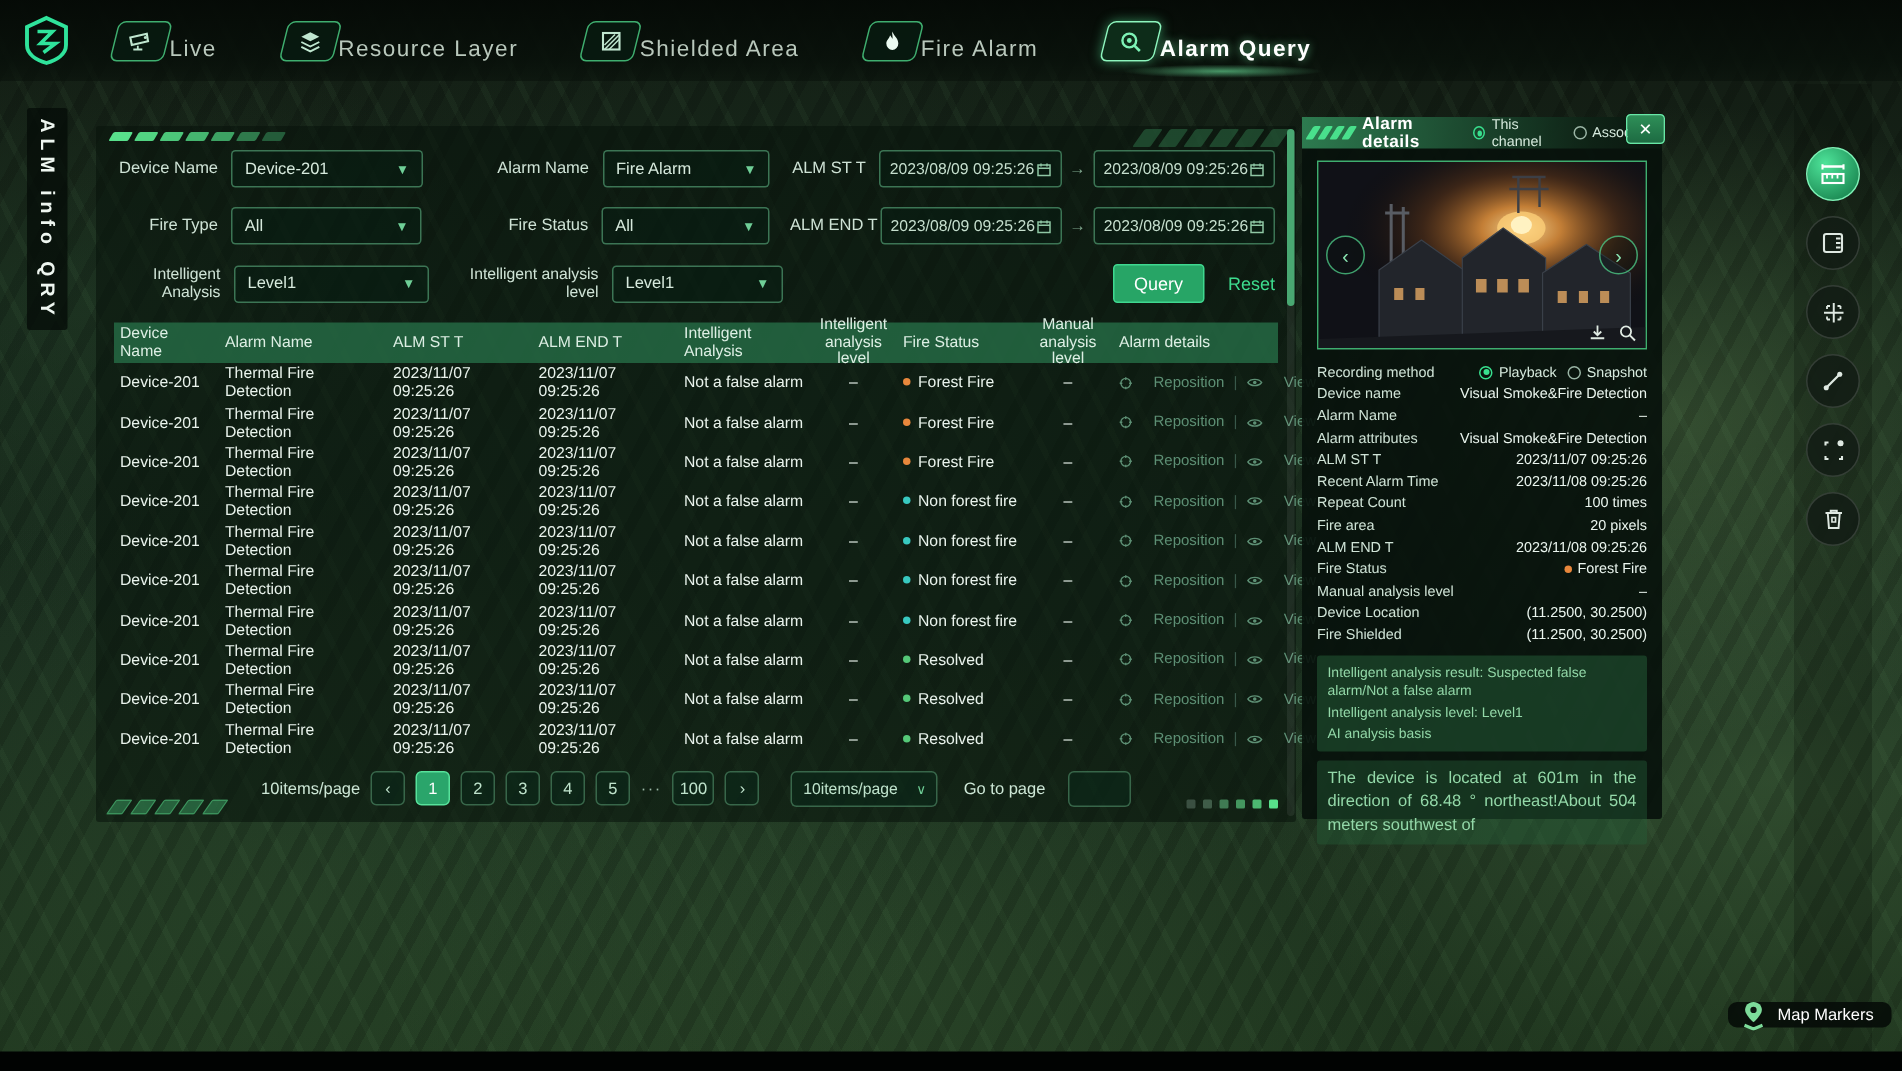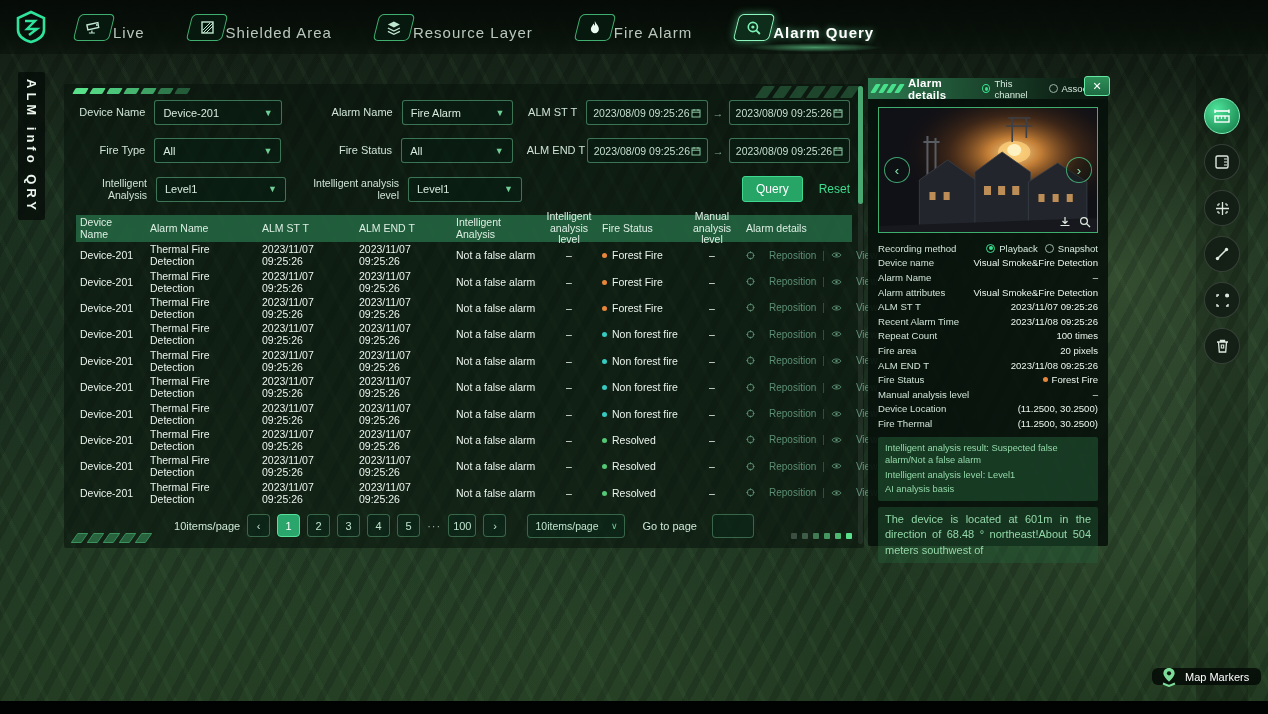--- a/index.html
+++ b/index.html
@@ -156,36 +156,36 @@
         <svg width="16" height="14" viewBox="0 0 16 14">
             <path d="M1 4 L12 1.5 L12.8 6.5 L2 9 Z" fill="none" stroke="#bfe6cf" stroke-width="1.4"></path>
             <path d="M6 9.5 L6 12 M3 12 H9" stroke="#bfe6cf" stroke-width="1.2" fill="none"></path>
             <circle cx="11" cy="4" r="1" fill="#bfe6cf"></circle>
           </svg>
       </span>
       <span class="nav-label">Live</span>
     </div>
     <div class="nav-item">
       <span class="nav-badge">
-        <svg width="15" height="15" viewBox="0 0 15 15">
-            <rect x="2" y="2" width="11" height="11" fill="none" stroke="#bfe6cf" stroke-width="1.4"></rect>
-            <path d="M3 10 L10 3 M3 13 L13 3 M6 13 L13 6" stroke="#bfe6cf" stroke-width="1"></path>
-          </svg>
-      </span>
-      <span class="nav-label">Shielded Area</span>
-    </div>
-    <div class="nav-item">
-      <span class="nav-badge">
         <svg width="16" height="16" viewBox="0 0 16 16">
             <path d="M8 1.5 L14 4.5 L8 7.5 L2 4.5 Z" fill="#bfe6cf"></path>
             <path d="M2 8 L8 11 L14 8" fill="none" stroke="#bfe6cf" stroke-width="1.3"></path>
             <path d="M2 11.3 L8 14.3 L14 11.3" fill="none" stroke="#bfe6cf" stroke-width="1.3"></path>
           </svg>
       </span>
       <span class="nav-label">Resource Layer</span>
+    </div>
+    <div class="nav-item">
+      <span class="nav-badge">
+        <svg width="15" height="15" viewBox="0 0 15 15">
+            <rect x="2" y="2" width="11" height="11" fill="none" stroke="#bfe6cf" stroke-width="1.4"></rect>
+            <path d="M3 10 L10 3 M3 13 L13 3 M6 13 L13 6" stroke="#bfe6cf" stroke-width="1"></path>
+          </svg>
+      </span>
+      <span class="nav-label">Shielded Area</span>
     </div>
     <div class="nav-item">
       <span class="nav-badge">
         <svg width="14" height="16" viewBox="0 0 14 16">
             <path d="M7 1 C8 4 11 5.5 11 9 A4 4.3 0 0 1 3 9 C3 6.5 5 6 5.5 3.5 C6.2 4.6 6.8 5 7 6 C7.6 4.5 6.6 3 7 1 Z" fill="#eafaf0"></path>
           </svg>
       </span>
       <span class="nav-label">Fire Alarm</span>
     </div>
     <div class="nav-item active">
@@ -789,21 +789,21 @@
       </div>
 
       <div class="d-frow">
         <span class="d-flabel">Device Location</span>
         <span class="d-fvalue">
           <span>(11.2500,  30.2500)</span>
         </span>
       </div>
 
       <div class="d-frow">
-        <span class="d-flabel">Fire Thermal</span>
+        <span class="d-flabel">Fire Shielded</span>
         <span class="d-fvalue">
           <span>(11.2500,  30.2500)</span>
         </span>
       </div>
 
   </div>
 
   <div class="g-box">
     <div>Intelligent analysis result: Suspected false alarm/Not a false alarm</div>
     <div class="dim">Intelligent analysis level:  Level1</div>

